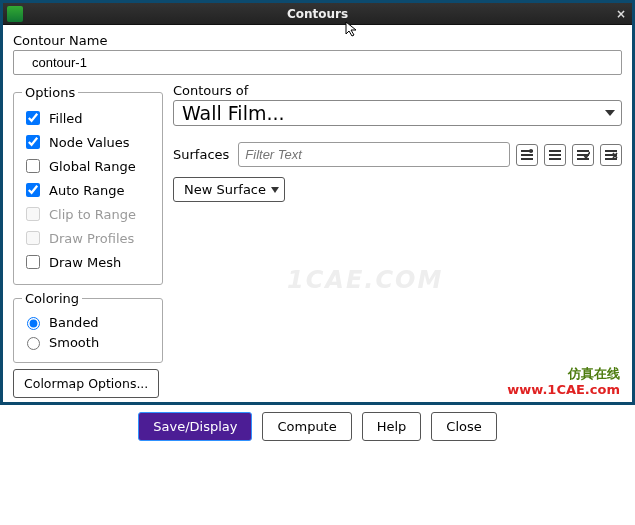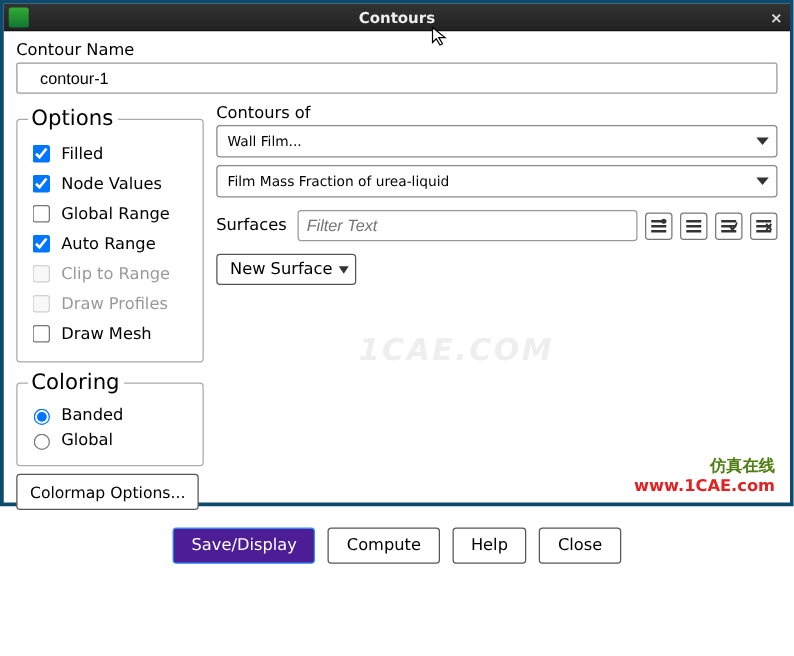--- a/index.html
+++ b/index.html
@@ -49,29 +49,29 @@
   .content { padding: 6px 10px 4px 10px; }
   .label { font-size: 13px; margin: 2px 0 2px 0; }
   .textinput {
     width: 100%; border:1px solid #999; padding: 4px 18px; font-size:13px;
     border-radius:2px; outline:none; background:#fff;
   }
   .row { display:flex; gap:10px; }
   fieldset {
     border:1px solid #aaa; border-radius:3px; margin:4px 0 6px 0; padding:4px 8px 8px 8px;
   }
-  legend { font-size:17px; padding:0 3px; }
+  legend { font-size:13px; padding:0 3px; }
   .options-box { width: 150px; }
   .chk { display:flex; align-items:center; gap:6px; margin:4px 0; font-size:13px; }
   .chk input { width:14px; height:14px; }
   .chk.disabled { color:#9a9a9a; }
   .right-col { flex:1; min-width:0; }
   .dropdown {
     border:1px solid #888; border-radius:3px; padding:4px 24px 4px 8px;
-    font-size:11px; background:#fff; position:relative; height:26px;
+    font-size:19px; background:#fff; position:relative; height:26px;
     display:flex; align-items:center;
   }
   .dropdown .tri {
     position:absolute; right:6px; top:50%; transform:translateY(-50%);
     width:0;height:0;border-left:5px solid transparent;border-right:5px solid transparent;
     border-top:6px solid #333;
   }
   .minmax { display:flex; gap:14px; margin-top:6px; }
   .minmax > div { flex:1; }
   .dislabel { color:#9a9a9a; font-size:13px; margin-bottom:2px; }
@@ -199,39 +199,35 @@
 
         <fieldset class="coloring-box">
           <legend>Coloring</legend>
           <div id="coloring-items">
               <label class="radio">
                 <input type="radio" name="coloring" checked="" style="">
                 <span>Banded</span>
               </label>
               <label class="radio">
                 <input type="radio" name="coloring" style="">
-                <span>Global</span>
+                <span>Smooth</span>
               </label>
             </div>
         </fieldset>
 
         <div class="colormap-btn">Colormap Options...</div>
       </div>
 
       <div class="right-col">
         <div class="label">Contours of</div>
         <div class="dropdown">
           <span>Wall Film...</span>
           <span class="tri"></span>
         </div>
         <div style="height:6px"></div>
-        <div class="dropdown">
-          <span>Film Mass Fraction of urea-liquid</span>
-          <span class="tri"></span>
-        </div>
 
 
         <div class="surf-row">
           <span class="surf-lbl">Surfaces</span>
           <input class="filter-inp" placeholder="Filter Text" style="">
           <div class="iconbtn">
             <svg viewBox="0 0 14 14">
                 <rect x="1" y="2" width="12" height="2" fill="#333"></rect>
                 <rect x="1" y="6" width="12" height="2" fill="#333"></rect>
                 <rect x="1" y="10" width="12" height="2" fill="#333"></rect>

